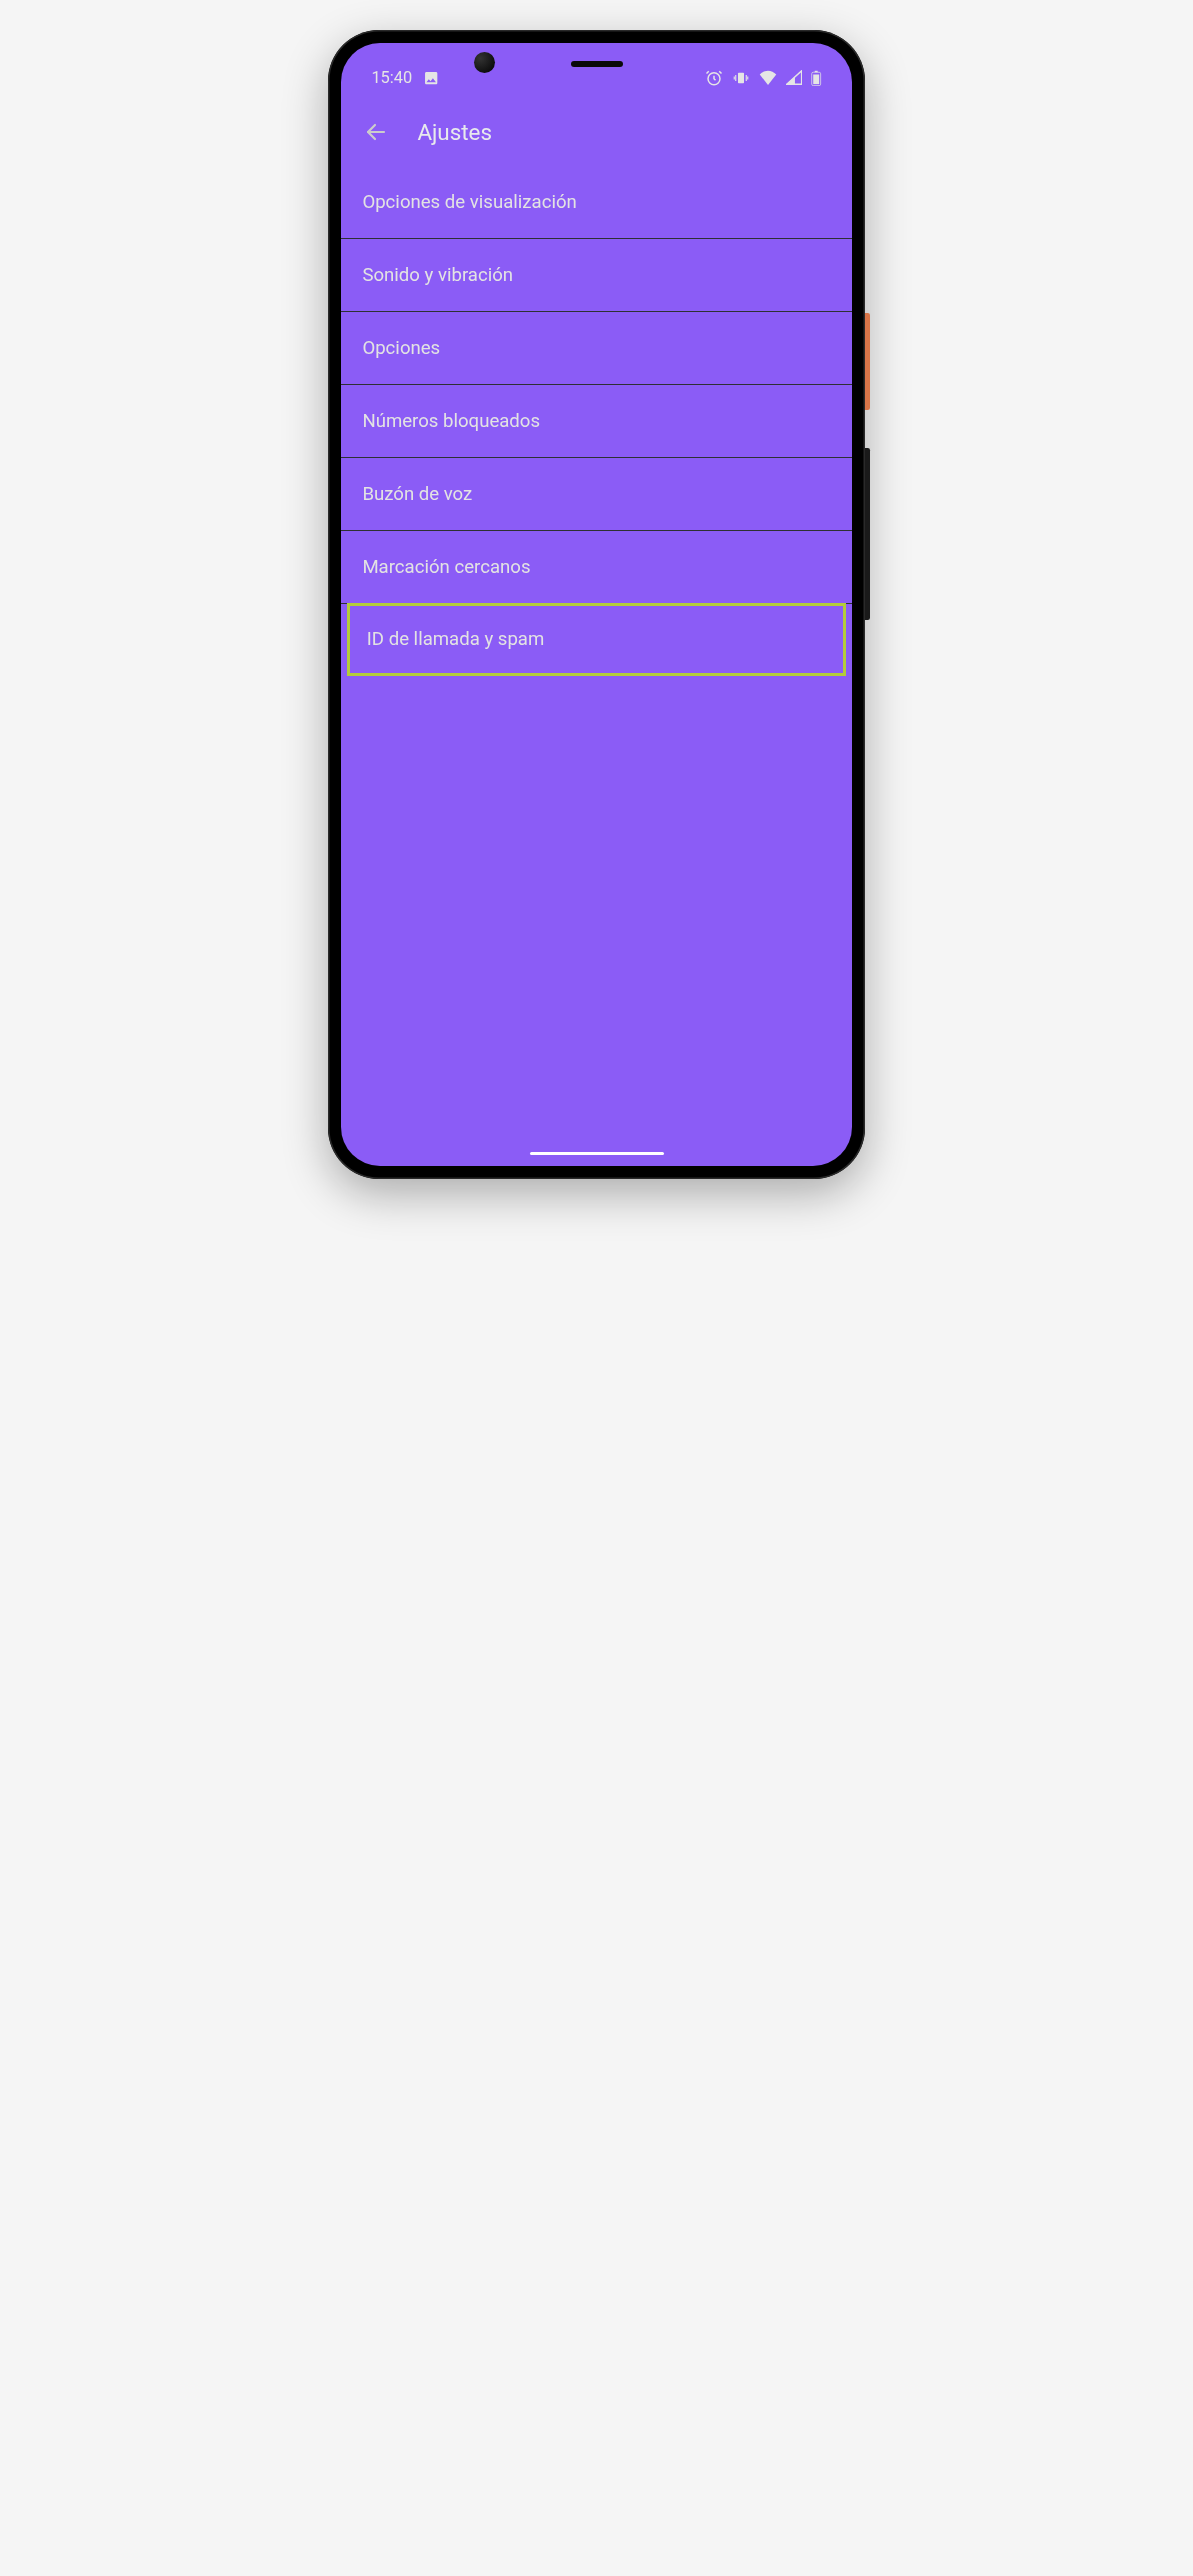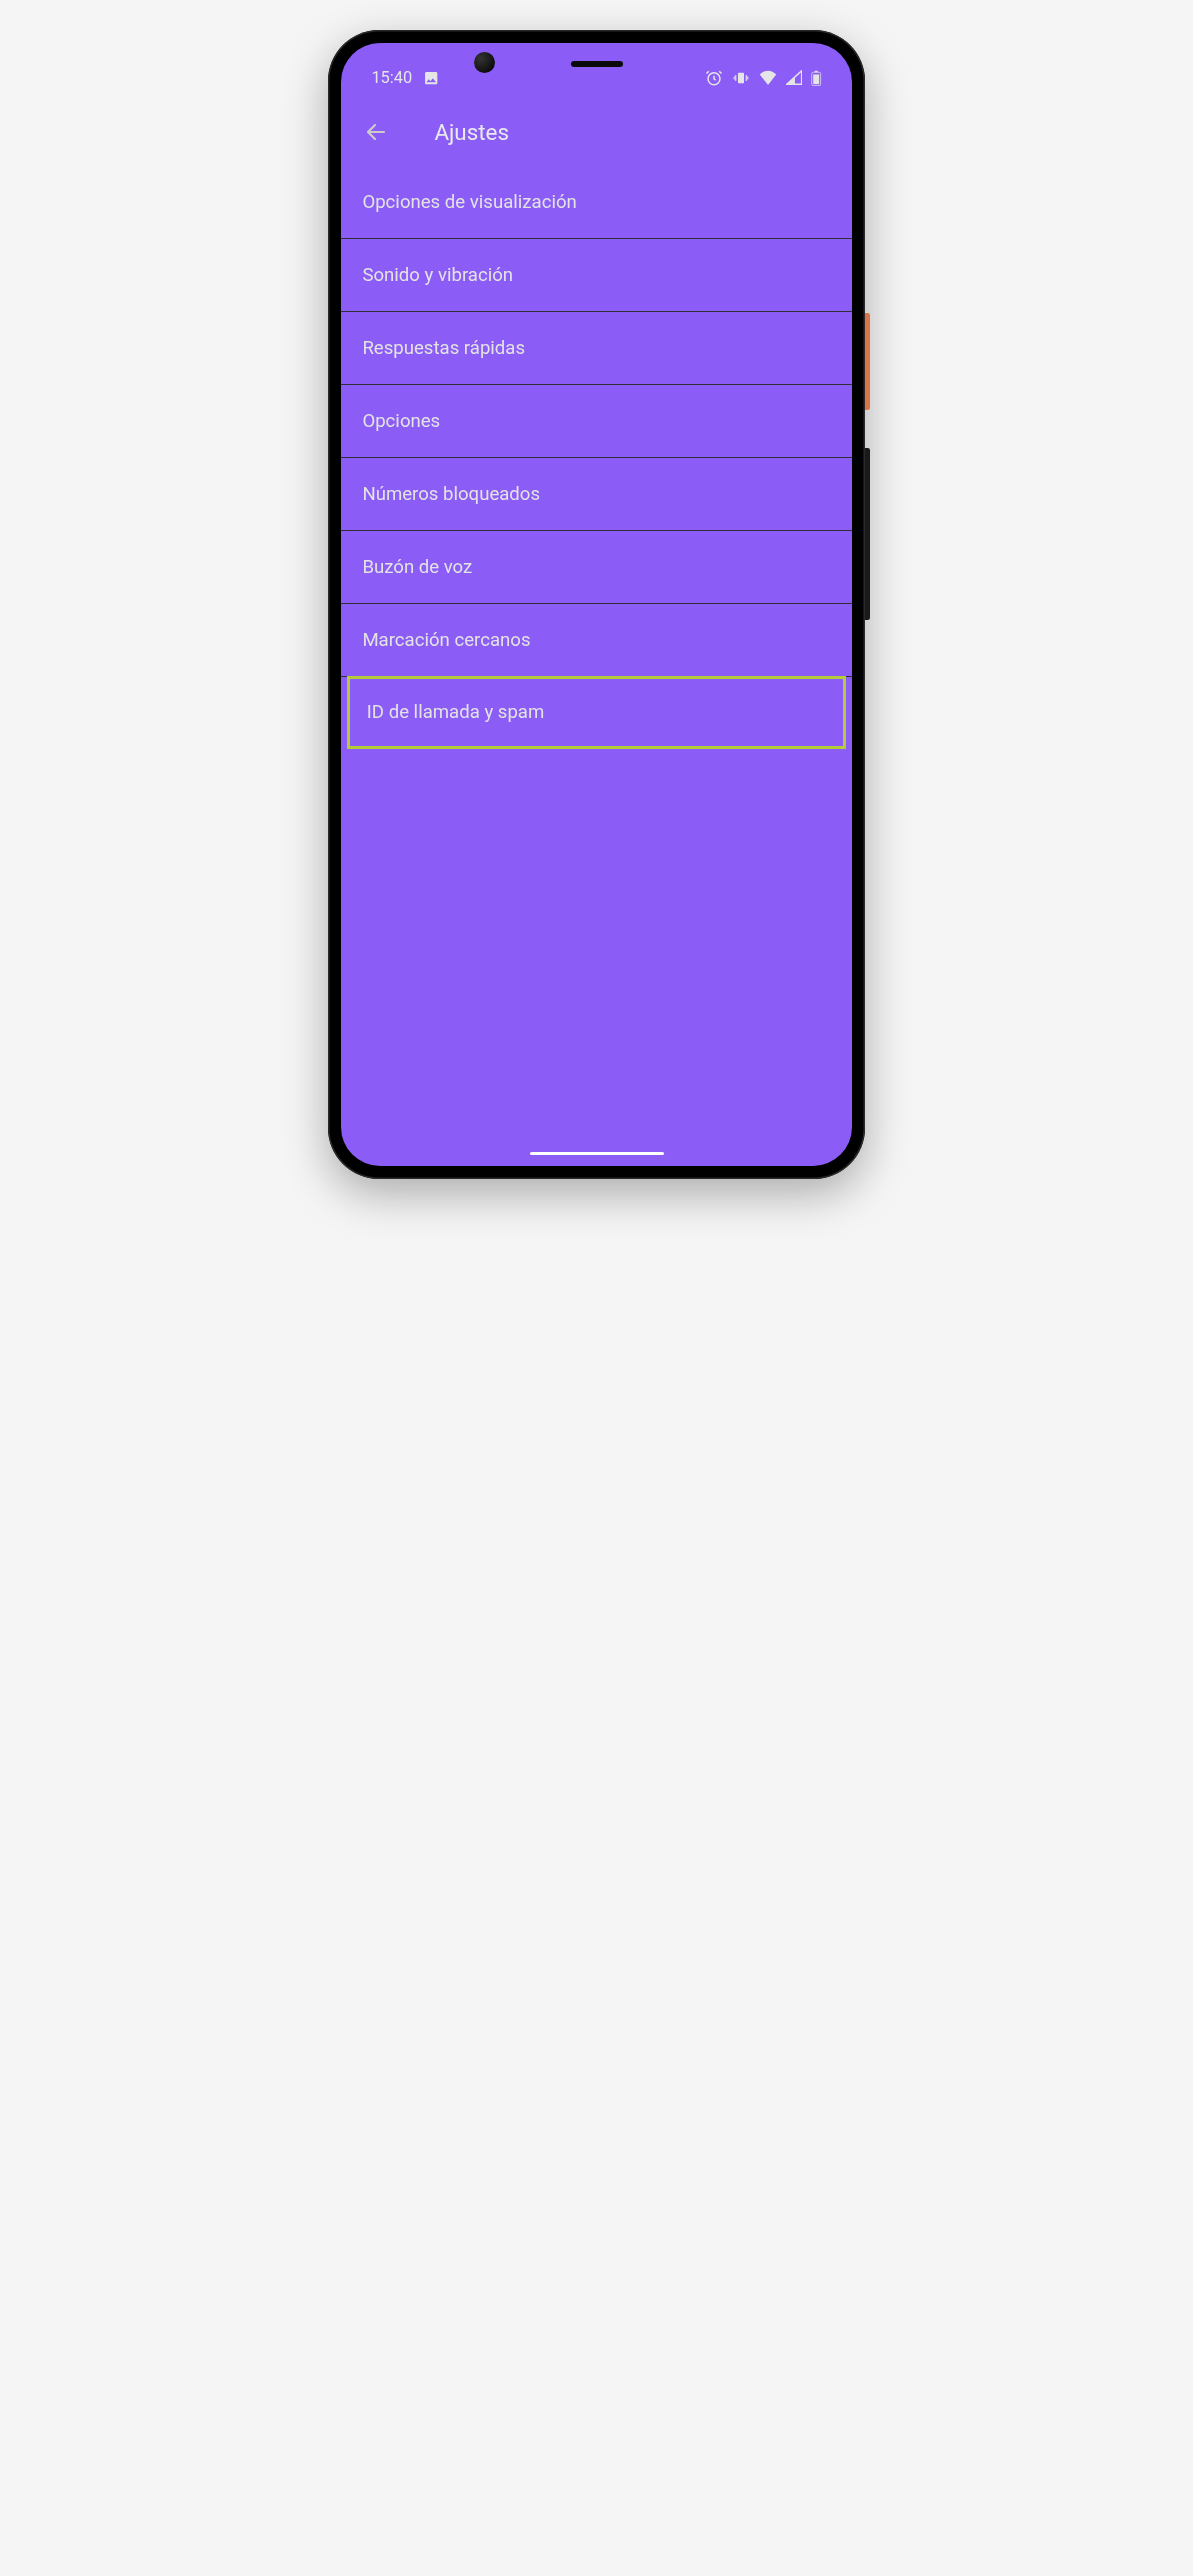--- a/index.html
+++ b/index.html
@@ -115,21 +115,21 @@
       display: inline-flex;
       align-items: center;
       justify-content: center;
     }
 
     .app-bar {
       height: 69px;
       display: flex;
       align-items: center;
       padding: 0 21px;
-      gap: 45px;
+      gap: 28px;
       text-align: center;
     }
 
     .back-button {
       color: #cccccc;
       display: flex;
       align-items: center;
       justify-content: center;
       width: 27px;
       height: 27px;
@@ -249,23 +249,20 @@
     </div>
 
     <div class="settings-list">
       <div class="settings-item">
         <span class="settings-item-label">Opciones de visualización</span>
       </div>
       <div class="settings-item">
         <span class="settings-item-label">Sonido y vibración</span>
       </div>
       <div class="settings-item">
-        <span class="settings-item-label">Respuestas rápidas</span>
-      </div>
-      <div class="settings-item">
         <span class="settings-item-label">Opciones</span>
       </div>
       <div class="settings-item">
         <span class="settings-item-label">Números bloqueados</span>
       </div>
       <div class="settings-item">
         <span class="settings-item-label">Buzón de voz</span>
       </div>
       <div class="settings-item">
         <span class="settings-item-label">Marcación cercanos</span>

